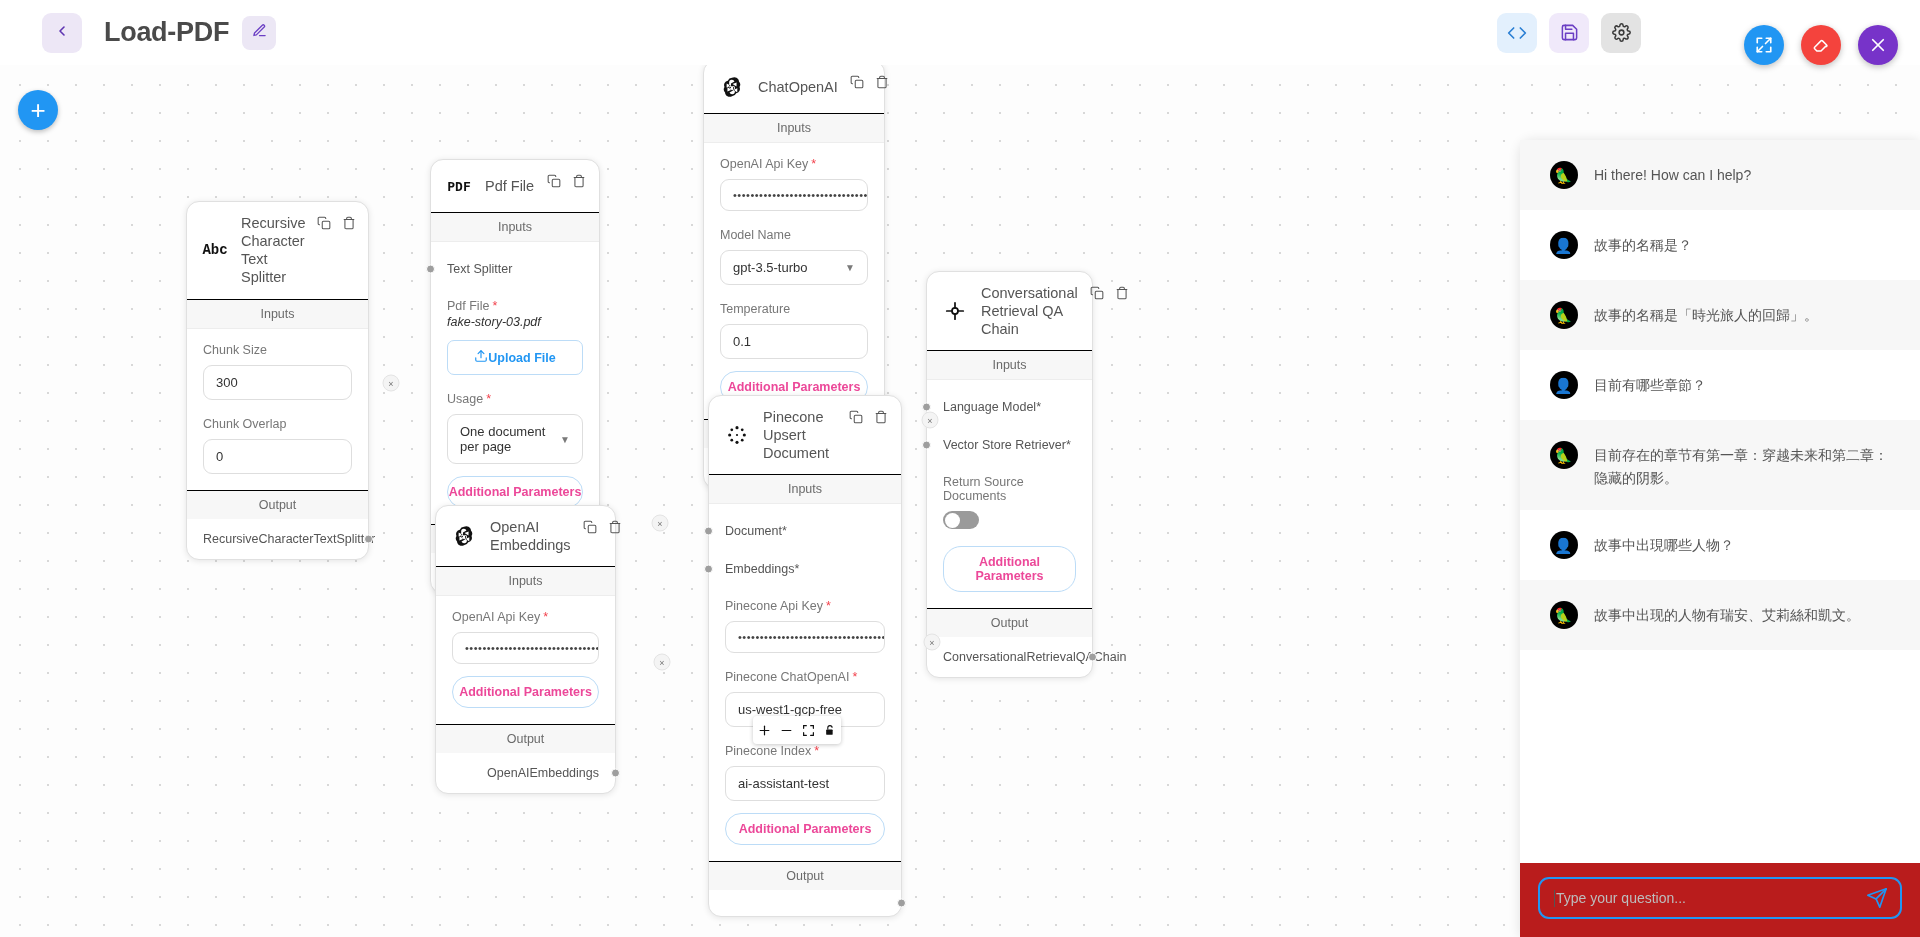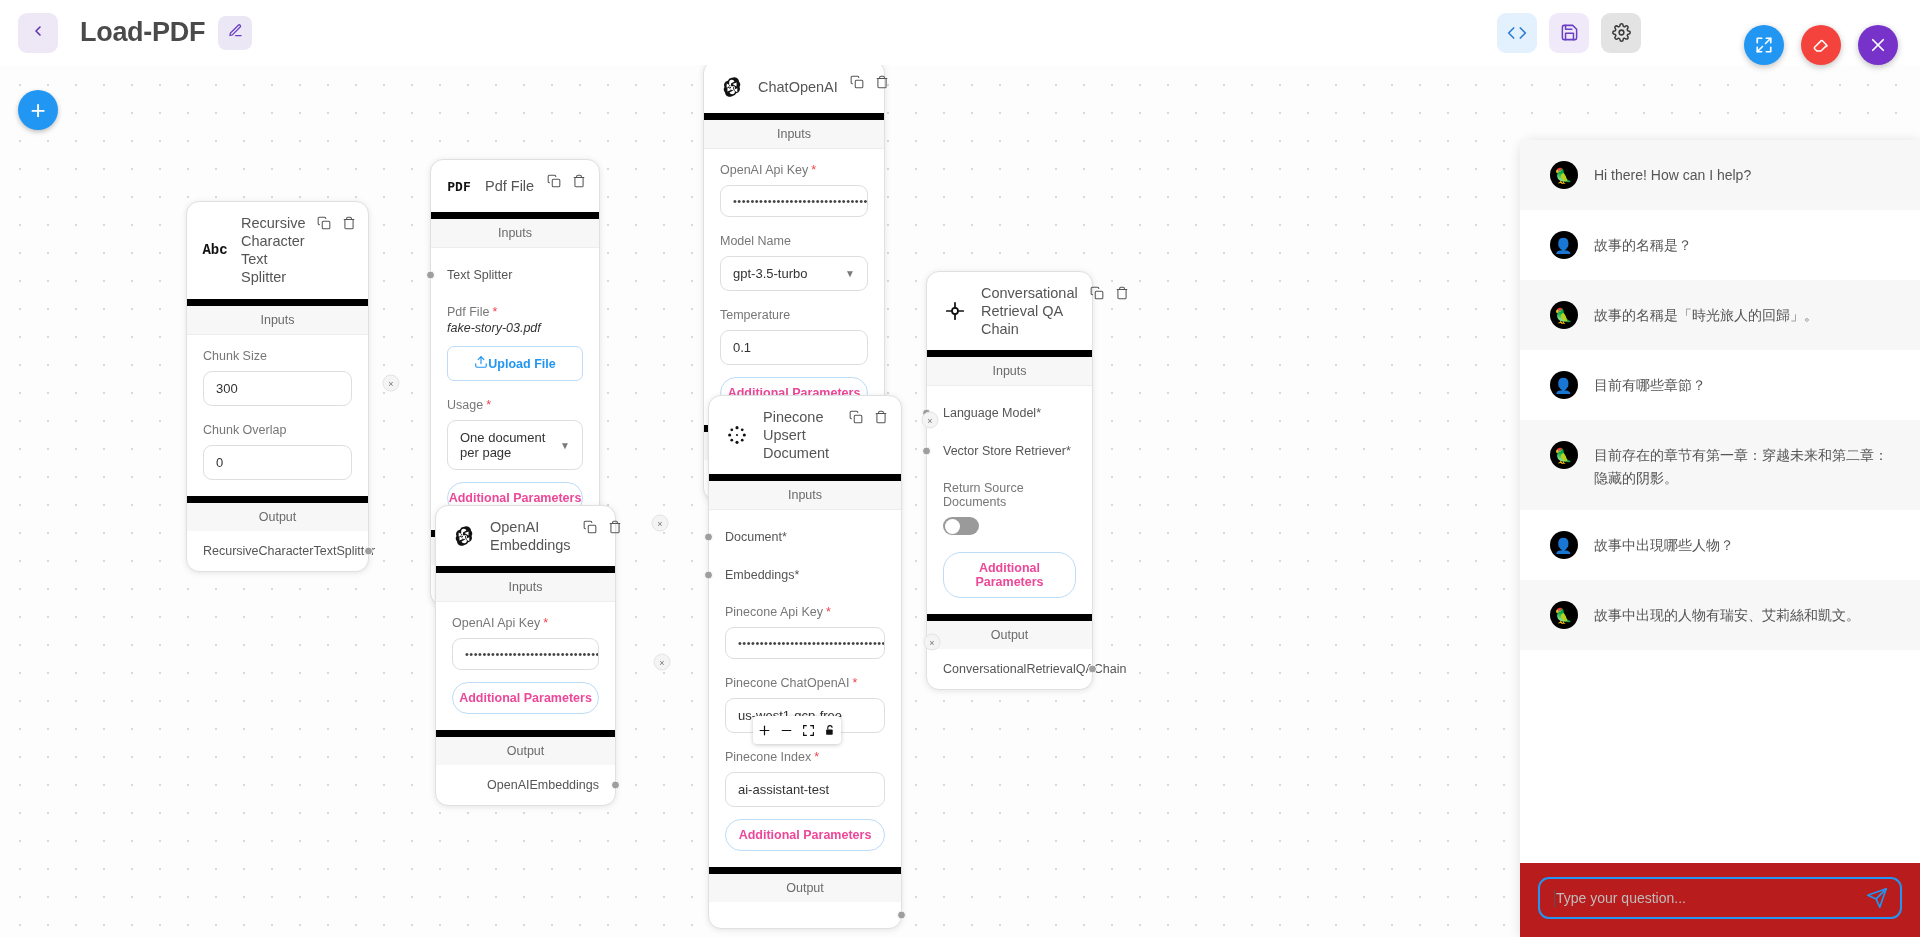--- a/index.html
+++ b/index.html
@@ -4,21 +4,21 @@
 <style>
   * { box-sizing: border-box; margin: 0; padding: 0; }
   html, body {
     width: 1920px; height: 937px;
     font-family: "Liberation Sans", sans-serif;
     overflow: hidden; background: #ffffff;
   }
   
   #topbar {
     position: absolute; top: 0; left: 0; width: 1659px; height: 65px;
-    background: #ffffff; display: flex; align-items: center; z-index: 60;
+    background: #ffffff; display: flex; align-items: center; z-index: 60; padding-left: 24px;
   }
   #back-btn {
     width: 40px; height: 40px; margin-left: 18px; border-radius: 9px;
     background: #ede7f6; display: flex; align-items: center; justify-content: center;
     cursor: pointer;
   }
   #back-btn svg { stroke: #5e35b1; }
   #flow-title {
     margin-left: 22px; font-size: 27px; font-weight: bold; color: #4a4a4a;
     letter-spacing: -.3px;
@@ -65,21 +65,21 @@
   .node-ico {
     width: 28px; height: 28px; flex: 0 0 28px;
     display: flex; align-items: center; justify-content: center;
   }
   .node-title {
     font-size: 14.5px; color: #555; line-height: 1.25; flex: 1;
   }
   .node-acts { display: flex; gap: 11px; align-self: flex-start; margin-top: 2px; }
   .node-acts svg { cursor: pointer; }
   .sec {
-    background: #f7f7f7; border-top: 7px solid #000000; border-bottom: 1px solid #ededed;
+    background: #f7f7f7; border-top: 1px solid #000000; border-bottom: 1px solid #ededed;
     text-align: center; font-size: 12.5px; color: #6a6a6a; padding: 7px 0;
   }
   .sec.out { border-bottom: none; }
   .body { padding: 14px 16px 16px 16px; }
   .lbl { font-size: 12.5px; color: #777; margin-bottom: 8px; }
   .lbl .req { color: #f2404b; margin-left: 3px; }
   .lbl.nb { margin-bottom: 0; }
   .fld {
     border: 1px solid #dedede; border-radius: 9px; padding: 9px 12px;
     font-size: 13px; color: #333; background: #fff; cursor: text;

